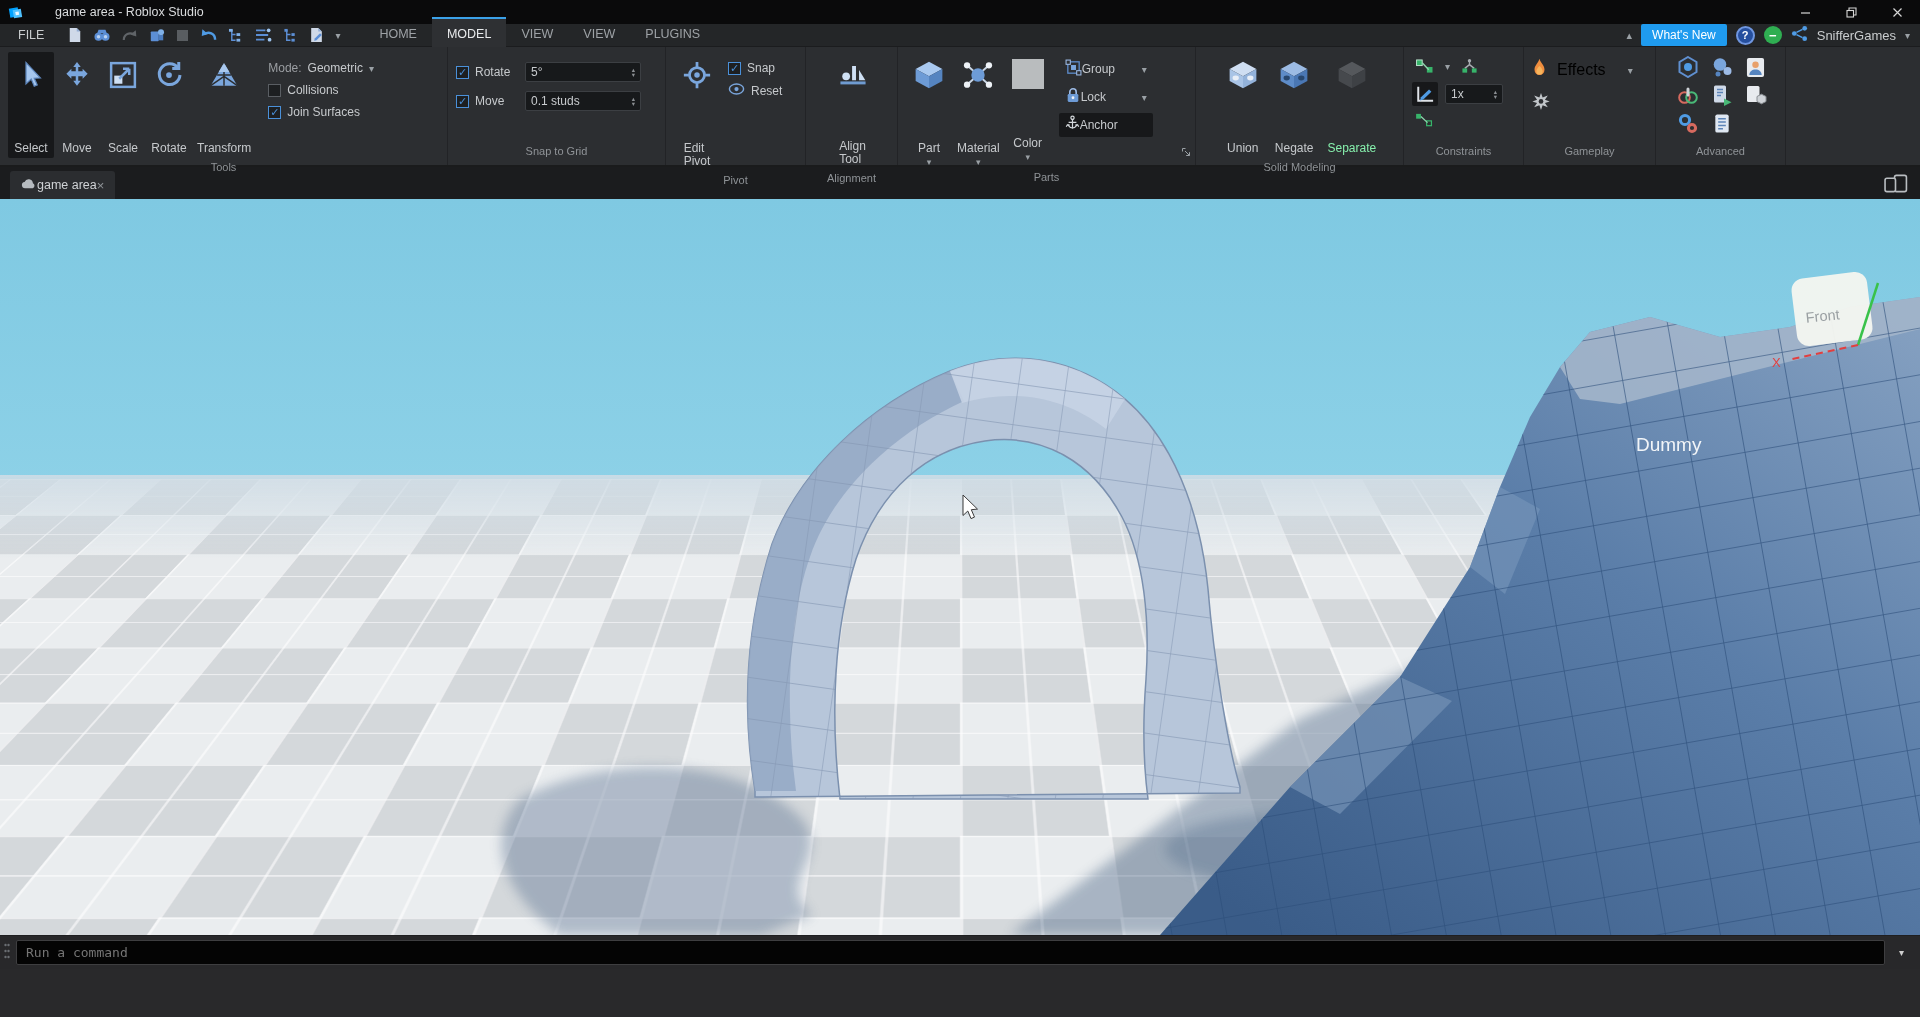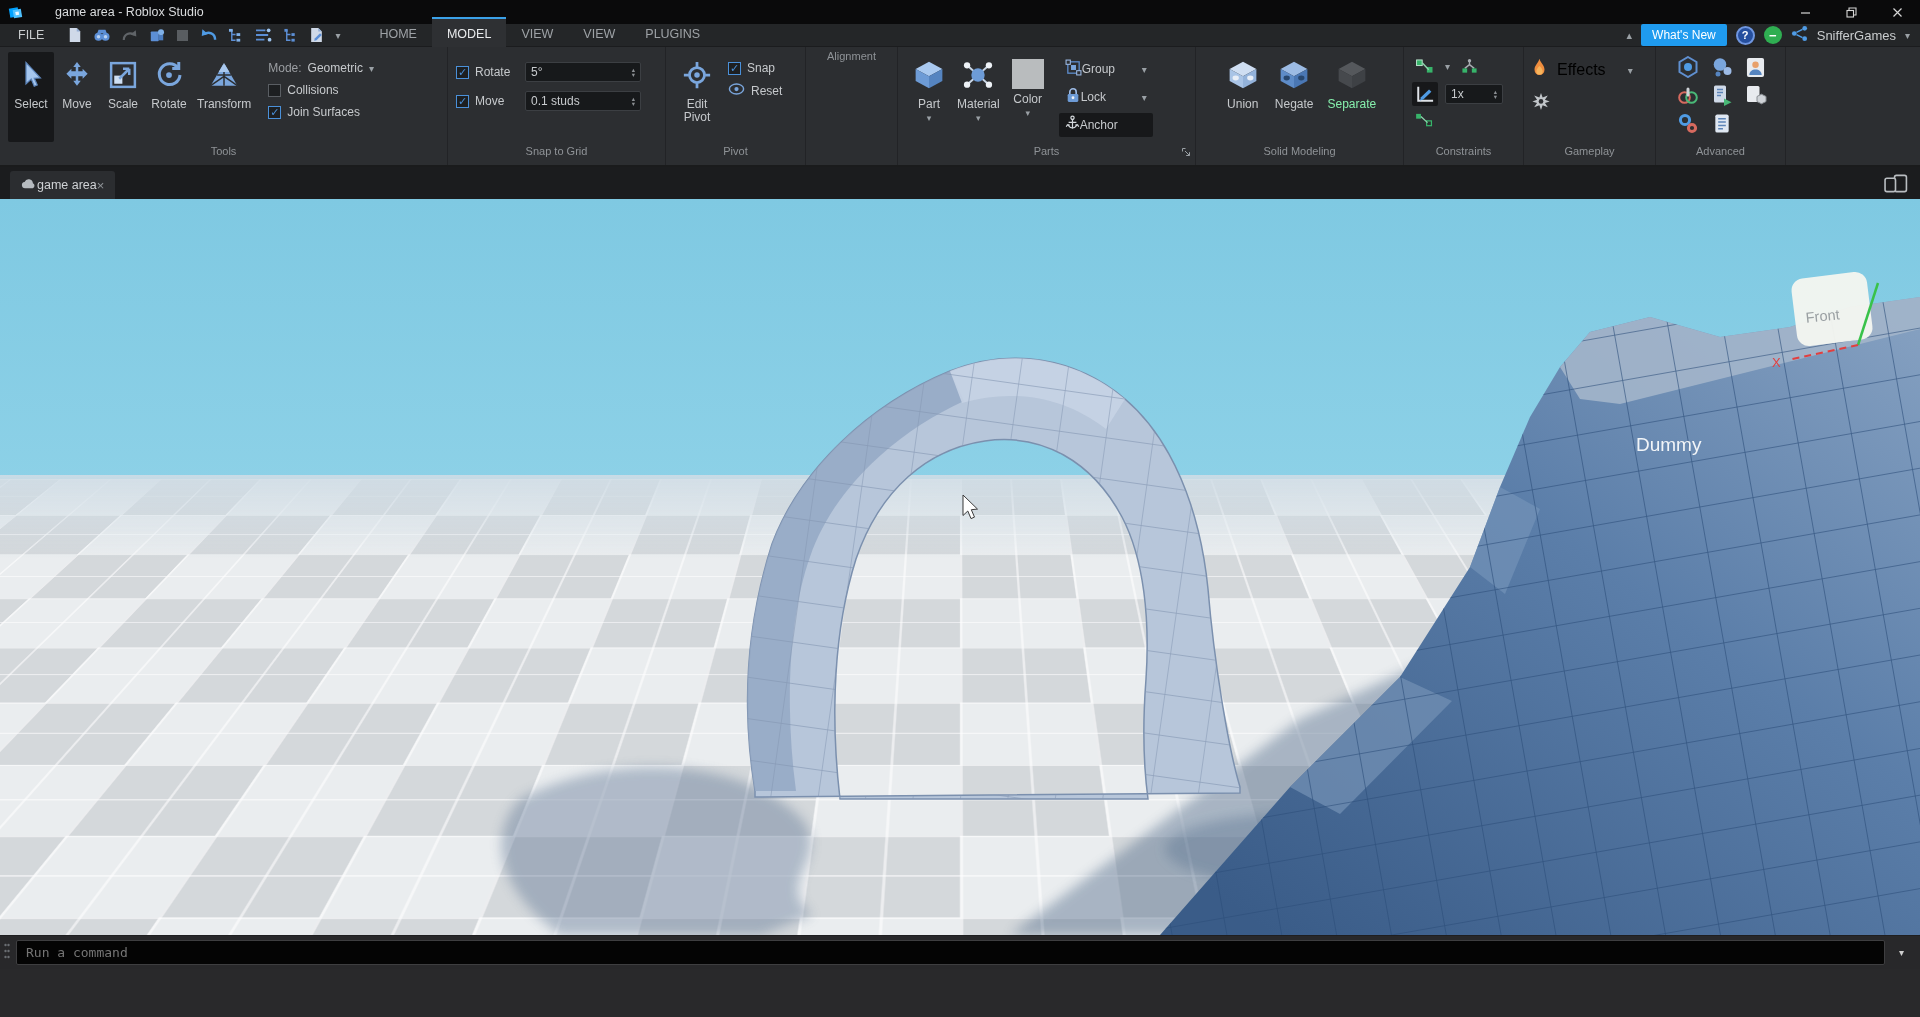--- a/index.html
+++ b/index.html
@@ -28,21 +28,21 @@
   .circ.status { background:#2fae52; font-size:13px; }
   .account { font-size:13px; color:#c9ccce; }
   .caret { color:#9aa0a5; font-size:10px; }
 
   
   .ribbon { height:120px; background:#2c2e31; display:flex; flex:0 0 auto; border-bottom:2px solid #1a1b1c; }
   .rsec { border-right:1px solid #222326; display:flex; flex-direction:column; position:relative; flex:0 0 auto; }
   .rcontent { flex:1; display:flex; align-items:flex-start; padding:5px 6px 0 8px; }
   .rlabel { height:23px; line-height:19px; text-align:center; font-size:11px; color:#8f9397; }
   .rbtn { display:flex; flex-direction:column; align-items:center; gap:4px; padding:7px 5px 3px; min-width:46px; font-size:12px; color:#c6c9cc; border-radius:2px; }
-  .rbtn .cap { line-height:13px; text-align:center; white-space:nowrap; }
+  .rbtn .cap { line-height:13px; text-align:left; white-space:nowrap;margin-top:44px; }
   .rbtn.active { background:#17181a; }
   .rbtn.stretch { align-self:stretch; }
   .rbtn.disabled { color:#86efac; }
   .dim { color:#9b9ea2; }
   .modecol { display:flex; flex-direction:column; gap:8px; margin-left:12px; padding-top:9px; font-size:12px; color:#c6c9cc; }
   .mrow { display:flex; align-items:center; gap:6px; white-space:nowrap; }
   .cb { width:13px; height:13px; border:1px solid #5a5e63; background:#1d1f21; display:inline-flex; align-items:center; justify-content:center; flex:0 0 auto; }
   .cb.on { border-color:#4a90d9; }
   .cb.on i { font-style:normal; color:#4a90d9; font-size:11px; line-height:11px; }
   .snapcol { display:flex; flex-direction:column; gap:9px; padding-top:10px; font-size:12px; color:#c6c9cc; }
@@ -334,20 +334,31 @@
                   <circle cx="12" cy="9" r="3" fill="#7aa6dd"></circle>
                 </svg></span>
             <span>Reset</span>
           </div>
         </div>
       </div>
       <div class="rlabel">Pivot</div>
     </div>
 
     <div class="rsec" style="width:92px">
+      <div class="rcontent" style="justify-content:center">
+        <div class="rbtn">
+          <span><svg width="32" height="30" viewBox="0 0 28 24">
+                <rect x="3" y="18.5" width="22" height="2.6" fill="#6f9bd1"></rect>
+                <circle cx="8" cy="14" r="3.4" fill="#cfe0f4"></circle>
+                <rect x="13.2" y="5" width="3.4" height="12.5" fill="#cfe0f4"></rect>
+                <path d="M19.3 17.5V8.5l5.5 9z" fill="#cfe0f4"></path>
+              </svg></span>
+          <span class="cap"><span>Align</span><br><span>Tool</span></span>
+        </div>
+      </div>
       <div class="rlabel">Alignment</div>
     </div>
 
     <div class="rsec" style="width:298px">
       <div class="rcontent">
         <div class="rbtn">
           <span><svg width="34" height="32" viewBox="0 0 28 26">
                 <path d="M14 2l11 6-11 6L3 8z" fill="#a9c9f0"></path>
                 <path d="M3 8l11 6v10L3 18z" fill="#6d9bd6"></path>
                 <path d="M25 8l-11 6v10l11-6z" fill="#5584c0"></path>

